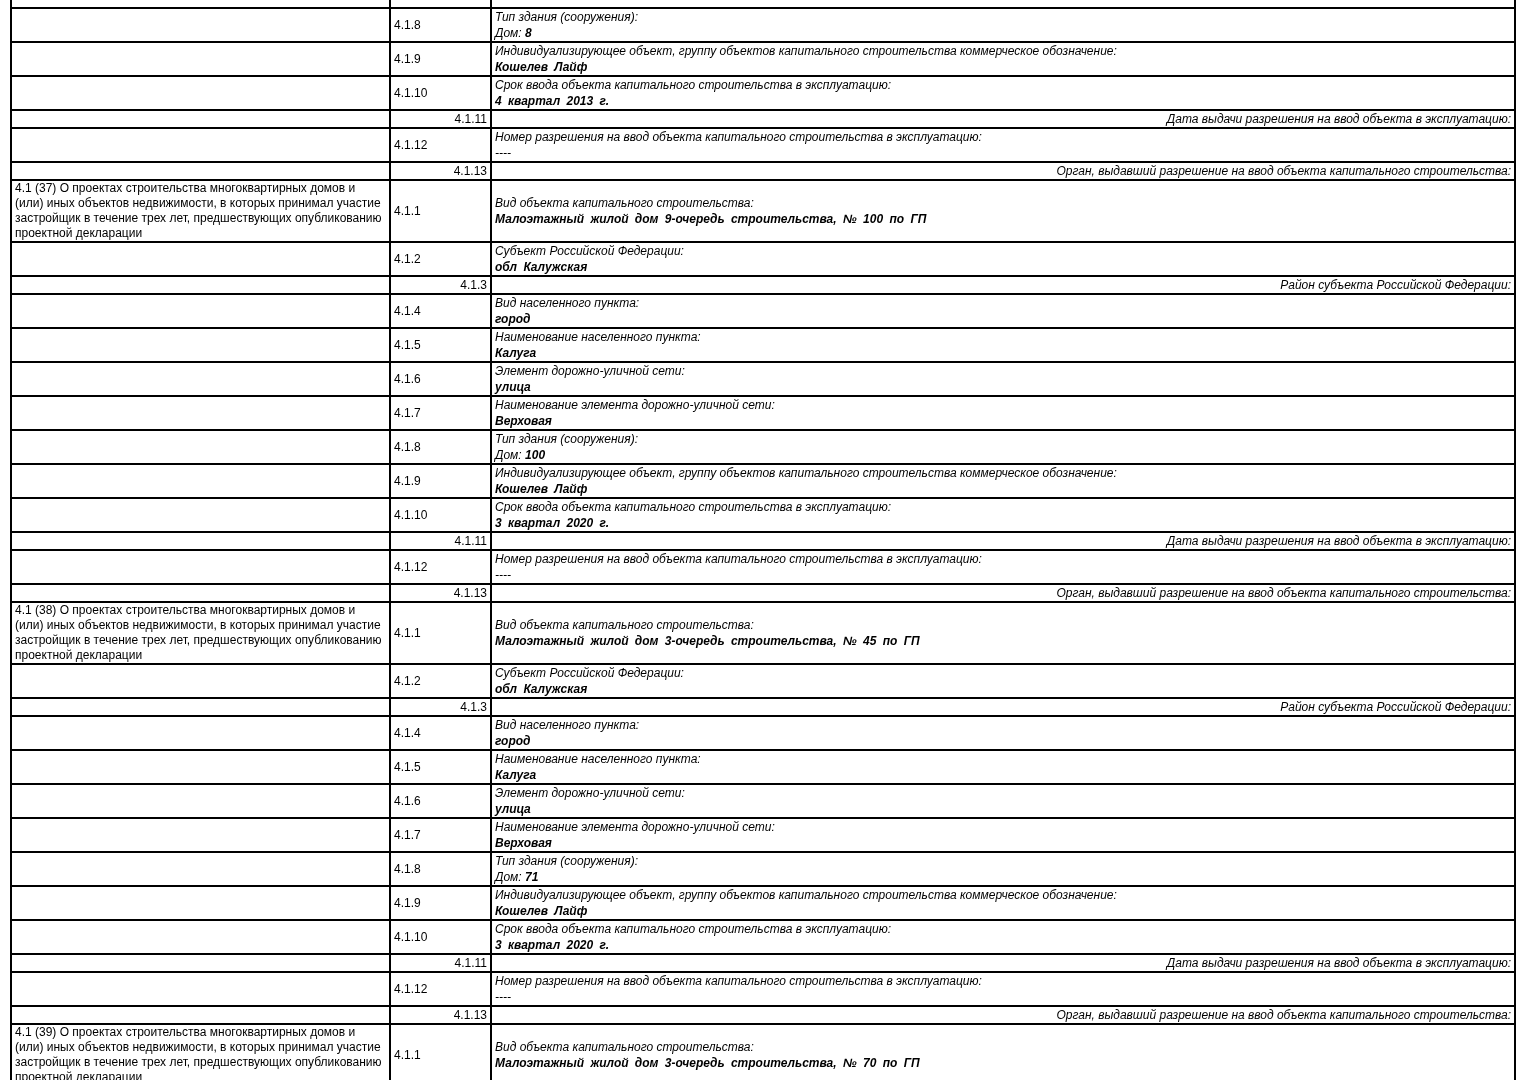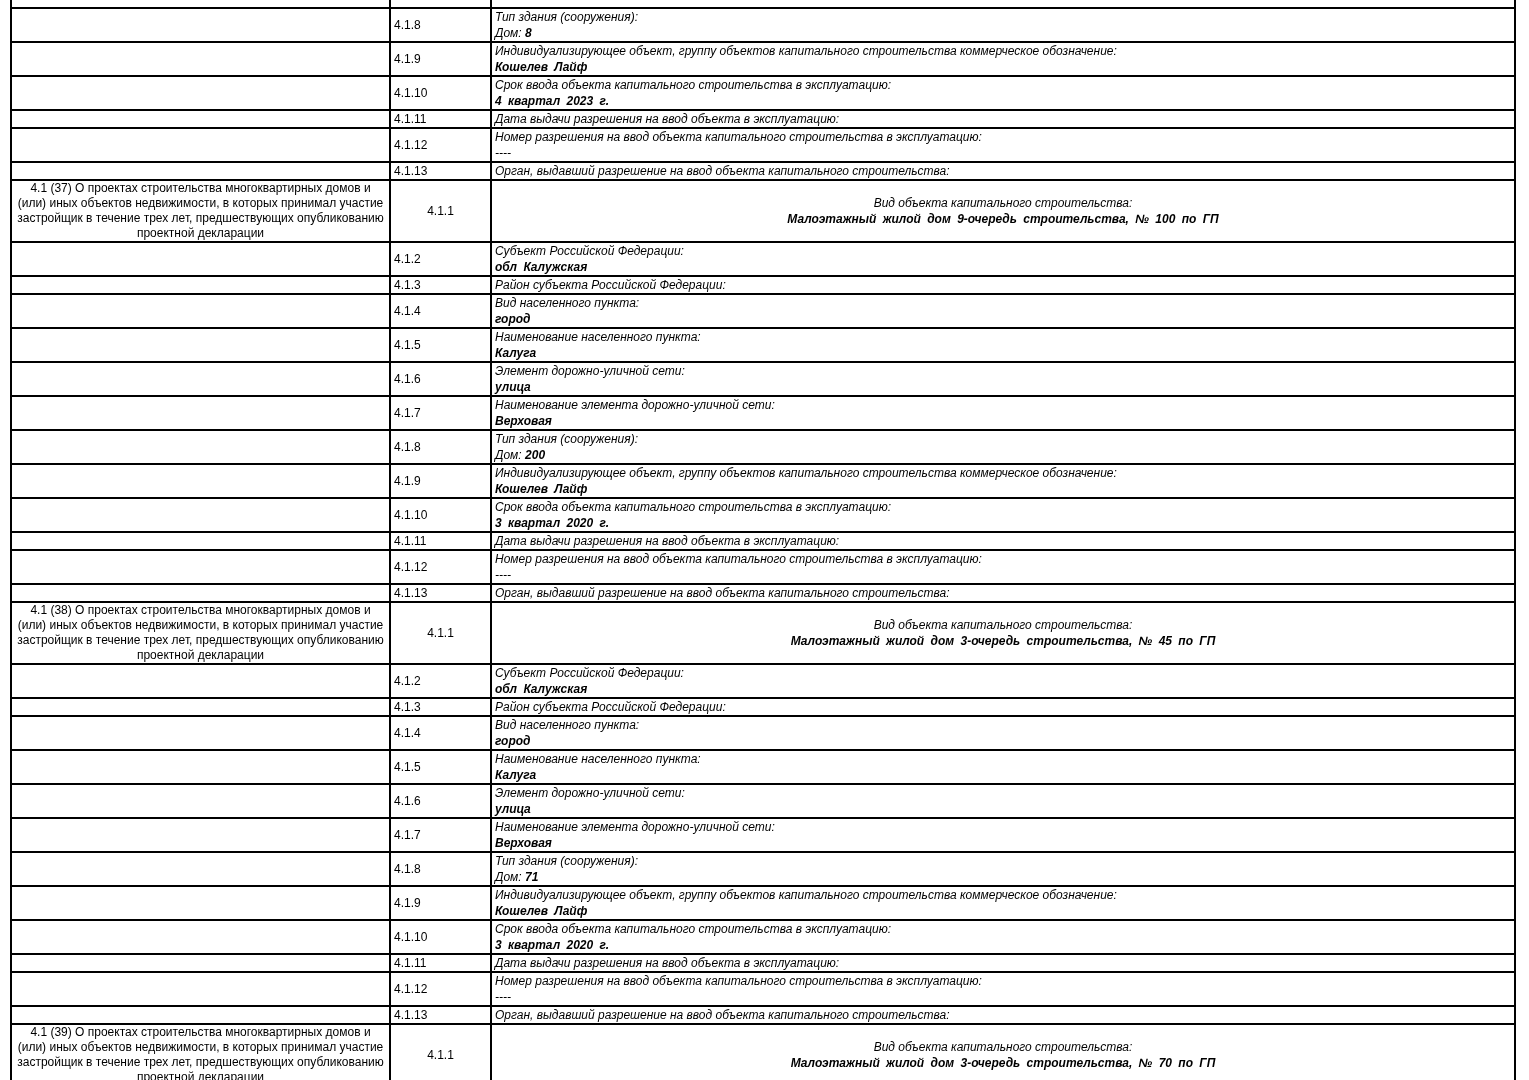--- a/index.html
+++ b/index.html
@@ -33,23 +33,23 @@
   }
   td.sec {
     vertical-align: top;
     line-height: 15px;
     padding: 1px 2px;
   }
   td.num { line-height: 14px; }
   td.content { line-height: 16px; }
   tr.cut { height: 8px; }
   tr.cut td { border-top: none; }
-  tr.r1 { height: 17px; }
+  tr.r1 { height: 17px; text-align: right; }
   tr.r2 { height: 33px; }
-  tr.hdr { height: 62px; text-align: center; }
+  tr.hdr { height: 62px; }
   .v-bold {
     font-weight: bold;
     word-spacing: 3px;
   }
   .line { display: block; font-style: italic; }
 </style>
 </head>
 <body>
 
 <div class="page">
@@ -79,21 +79,21 @@
     <td class="content">
       <span class="line">Индивидуализирующее объект, группу объектов капитального строительства коммерческое обозначение:</span>
       <span class="line"><span class="v-bold">Кошелев Лайф</span></span>
     </td>
   </tr>
         <tr class="r2">
     <td class="sec"></td>
     <td class="num">4.1.10</td>
     <td class="content">
       <span class="line">Срок ввода объекта капитального строительства в эксплуатацию:</span>
-      <span class="line"><span class="v-bold">4 квартал 2023 г.</span></span>
+      <span class="line"><span class="v-bold">4 квартал 2013 г.</span></span>
     </td>
   </tr>
         <tr class="r1">
     <td class="sec"></td>
     <td class="num">4.1.11</td>
     <td class="content">
       <span class="line">Дата выдачи разрешения на ввод объекта в эксплуатацию:</span>
 
     </td>
   </tr>
@@ -167,21 +167,21 @@
     <td class="content">
       <span class="line">Наименование элемента дорожно-уличной сети:</span>
       <span class="line"><span class="v-bold">Верховая</span></span>
     </td>
   </tr>
         <tr class="r2">
     <td class="sec"></td>
     <td class="num">4.1.8</td>
     <td class="content">
       <span class="line">Тип здания (сооружения):</span>
-      <span class="line"><span>Дом: </span><span class="v-bold">200</span></span>
+      <span class="line"><span>Дом: </span><span class="v-bold">100</span></span>
     </td>
   </tr>
         <tr class="r2">
     <td class="sec"></td>
     <td class="num">4.1.9</td>
     <td class="content">
       <span class="line">Индивидуализирующее объект, группу объектов капитального строительства коммерческое обозначение:</span>
       <span class="line"><span class="v-bold">Кошелев Лайф</span></span>
     </td>
   </tr>

